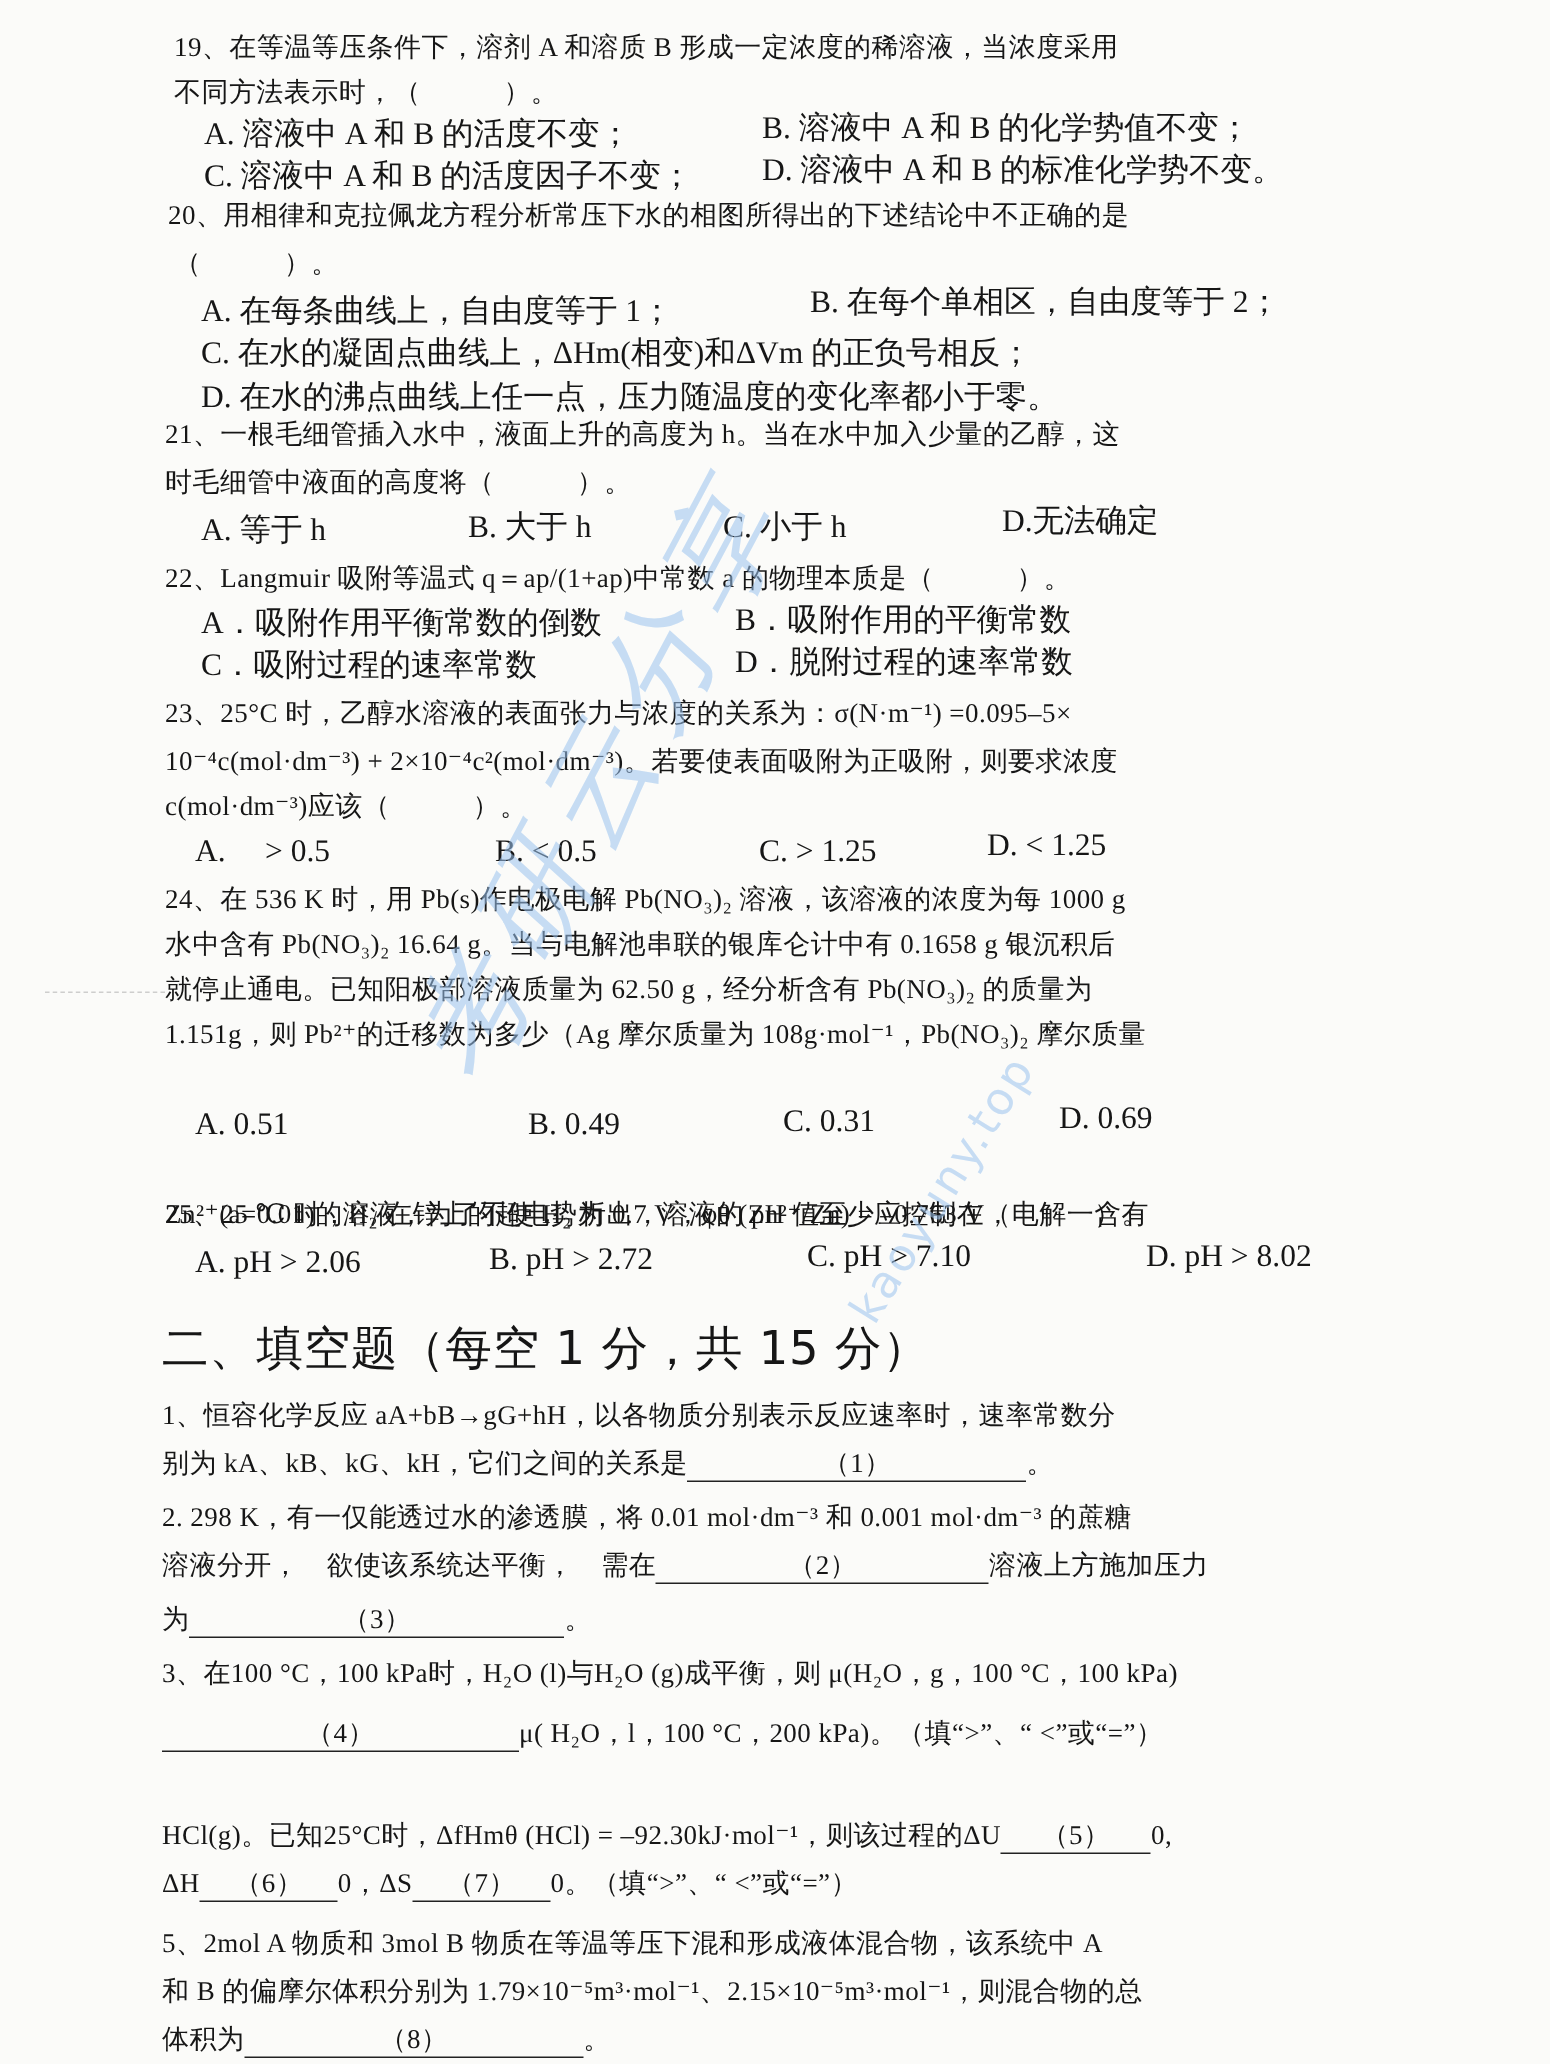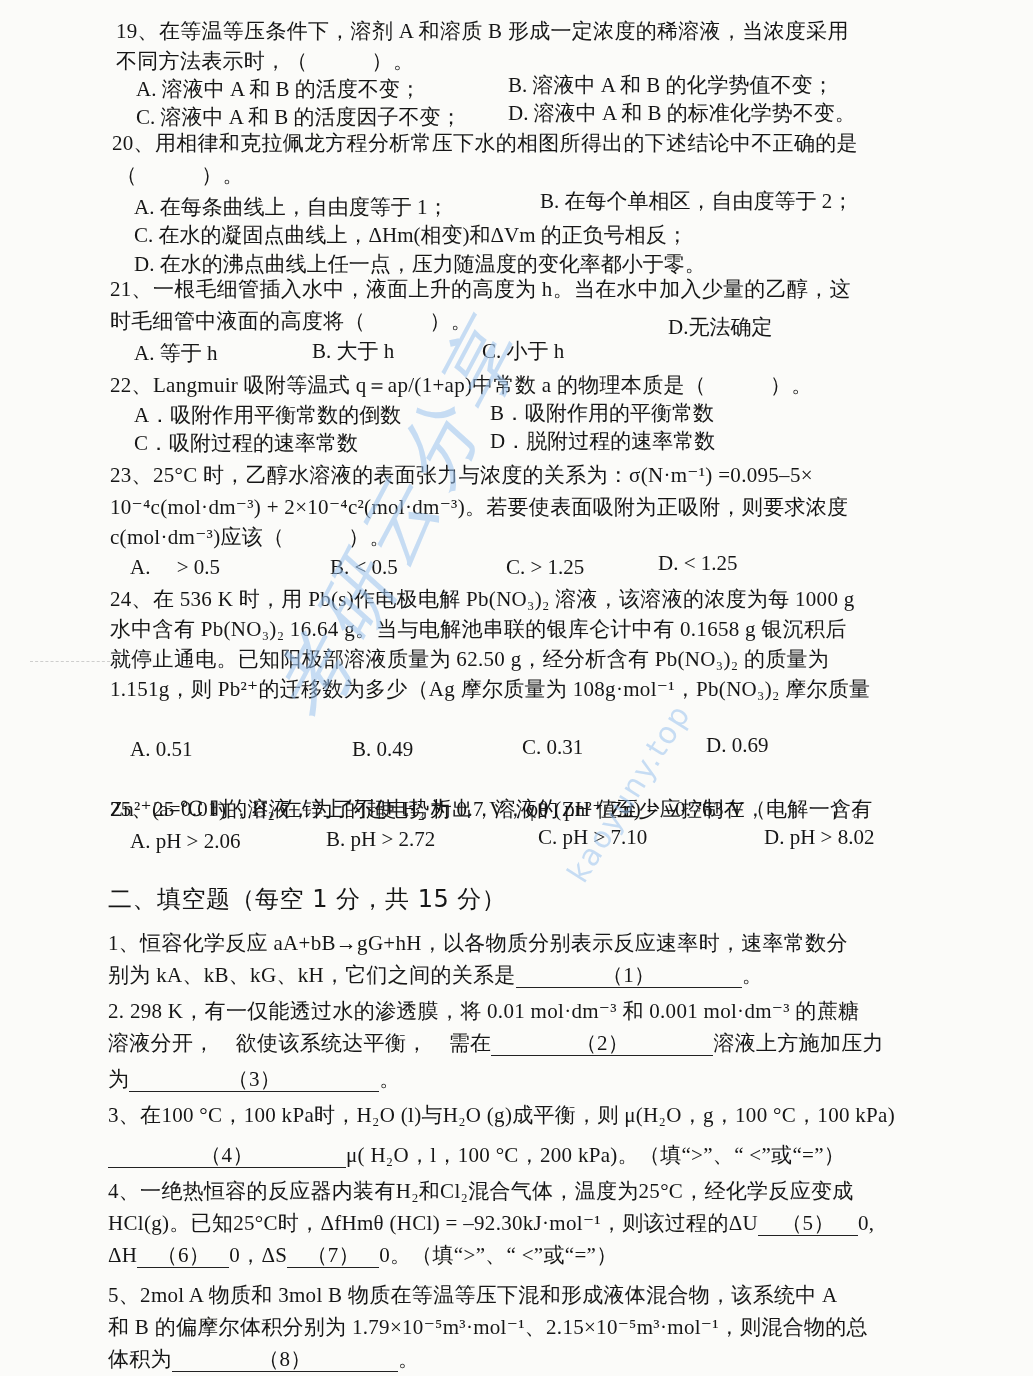--- a/index.html
+++ b/index.html
@@ -17,35 +17,35 @@
   }
   .page {
     position: absolute;
     left: 0; top: 0;
     width: 1033px;
     height: 1376px;
   }
   .line {
     position: absolute;
     white-space: nowrap;
-    font-size: 21px;
+    font-size: 18px;
     line-height: 30px;
     letter-spacing: 0.3px;
   }
   .opt {
     position: absolute;
     white-space: nowrap;
     font-size: 21px;
     line-height: 30px;
   }
   .section-title {
     position: absolute;
     white-space: nowrap;
     font-family: "DejaVu Sans", "Liberation Sans", sans-serif;
-    font-size: 24px;
+    font-size: 31px;
     line-height: 34px;
     font-weight: normal;
     letter-spacing: 0.5px;
     text-align: right;
   }
   .blank {
     display: inline-block;
     border-bottom: 1.5px solid #222;
     text-align: center;
     line-height: 24px;
@@ -104,21 +104,21 @@
   <div class="opt" style="left:134px;top:192px;">A. 在每条曲线上，自由度等于 1；</div>
   <div class="opt" style="left:540px;top:186px;text-align:center;">B. 在每个单相区，自由度等于 2；</div>
   <div class="opt" style="left:134px;top:220px;">C. 在水的凝固点曲线上，ΔHm(相变)和ΔVm 的正负号相反；</div>
   <div class="opt" style="left:134px;top:249px;">D. 在水的沸点曲线上任一点，压力随温度的变化率都小于零。</div>
 
   <div class="line" style="left:110px;top:274px;">21、一根毛细管插入水中，液面上升的高度为 h。当在水中加入少量的乙醇，这</div>
   <div class="line" style="left:110px;top:306px;">时毛细管中液面的高度将（　　　）。</div>
   <div class="opt" style="left:134px;top:338px;">A. 等于 h</div>
   <div class="opt" style="left:312px;top:336px;">B. 大于 h</div>
   <div class="opt" style="left:482px;top:336px;">C. 小于 h</div>
-  <div class="opt" style="left:668px;top:312px;">D.无法确定</div>
+  <div class="opt" style="left:668px;top:332px;">D.无法确定</div>
 
   <div class="line" style="left:110px;top:370px;">22、Langmuir 吸附等温式 q＝ap/(1+ap)中常数 a 的物理本质是（　　　）。</div>
   <div class="opt" style="left:134px;top:400px;">A．吸附作用平衡常数的倒数</div>
   <div class="opt" style="left:490px;top:398px;">B．吸附作用的平衡常数</div>
   <div class="opt" style="left:134px;top:428px;">C．吸附过程的速率常数</div>
   <div class="opt" style="left:490px;top:426px;">D．脱附过程的速率常数</div>
 
   <div class="line" style="left:110px;top:460px;">23、25°C 时，乙醇水溶液的表面张力与浓度的关系为：σ(N·m⁻¹) =0.095–5×</div>
   <div class="line" style="left:110px;top:492px;">10⁻⁴c(mol·dm⁻³) + 2×10⁻⁴c²(mol·dm⁻³)。若要使表面吸附为正吸附，则要求浓度</div>
   <div class="line" style="left:110px;top:522px;">c(mol·dm⁻³)应该（　　　）。</div>
@@ -156,21 +156,20 @@
   </div>
   <div class="line" style="left:108px;top:1064px;">
     <span>为</span><span class="blank" style="width:250px;">（3）</span><span>。</span>
   </div>
 
   <div class="line" style="left:108px;top:1100px;">3、在100 °C，100 kPa时，H₂O (l)与H₂O (g)成平衡，则 μ(H₂O，g，100 °C，100 kPa)</div>
   <div class="line" style="left:108px;top:1140px;">
     <span class="blank" style="width:238px;">（4）</span><span>μ( H₂O，l，100 °C，200 kPa)。（填“&gt;”、“ &lt;”或“=”）</span>
   </div>
 
-  <div class="line" style="left:108px;top:1176px;">4、一绝热恒容的反应器内装有H₂和Cl₂混合气体，温度为25°C，经化学反应变成</div>
   <div class="line" style="left:108px;top:1208px;">
     <span>HCl(g)。已知25°C时，ΔfHmθ (HCl) = –92.30kJ·mol⁻¹，则该过程的ΔU</span><span class="blank" style="width:100px;">（5）</span><span>0,</span>
   </div>
   <div class="line" style="left:108px;top:1240px;">
     <span>ΔH</span><span class="blank" style="width:92px;">（6）</span><span>0，ΔS</span><span class="blank" style="width:92px;">（7）</span><span>0。（填“&gt;”、“ &lt;”或“=”）</span>
   </div>
 
   <div class="line" style="left:108px;top:1280px;">5、2mol A 物质和 3mol B 物质在等温等压下混和形成液体混合物，该系统中 A</div>
   <div class="line" style="left:108px;top:1312px;">和 B 的偏摩尔体积分别为 1.79×10⁻⁵m³·mol⁻¹、2.15×10⁻⁵m³·mol⁻¹，则混合物的总</div>
   <div class="line" style="left:108px;top:1344px;">

